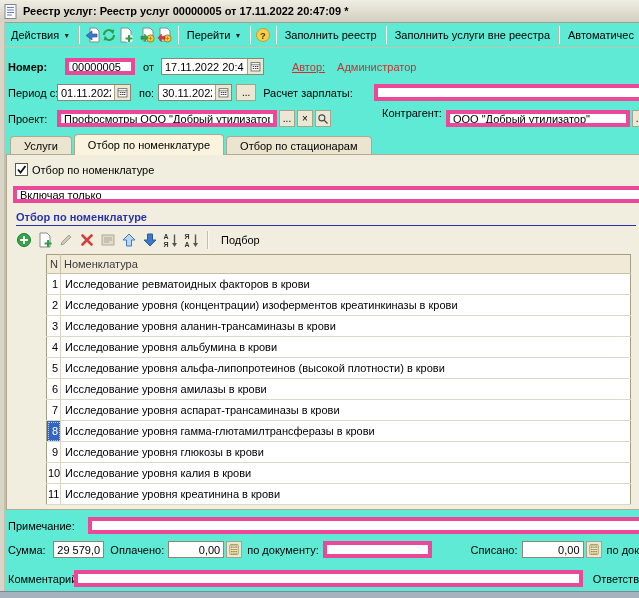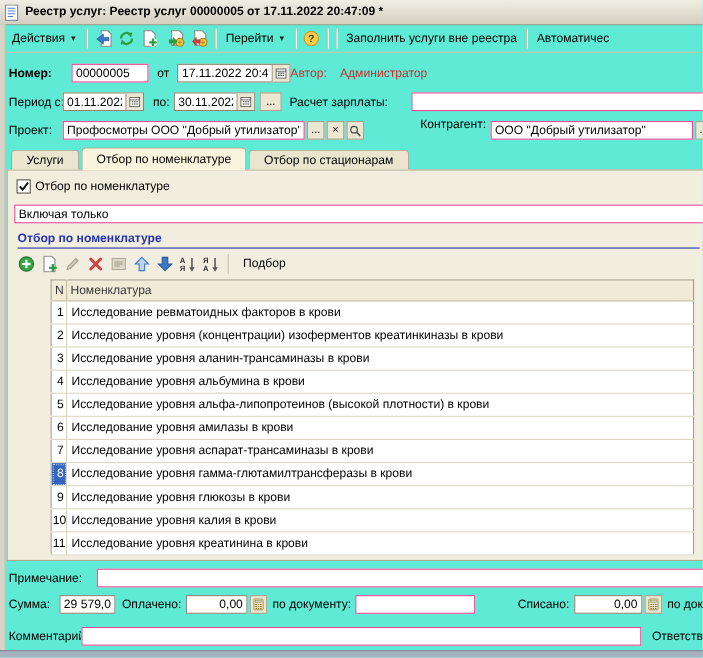--- a/index.html
+++ b/index.html
@@ -21,21 +21,21 @@
   .gap4{width:4px;flex:none;}
 
   
   .row{display:flex;align-items:center;margin-left:8px;height:19px;white-space:nowrap;}
   .r1{margin-top:9px;}
   .r2{margin-top:7px;margin-right:-6px;}
   .r3{margin-top:7px;margin-right:-9px;}
   .lbl{white-space:nowrap;}
   .bold{font-weight:bold;}
   .red{color:#C63232;}
-  input.fld{height:17px;box-sizing:border-box;border:1px solid #ec4899;background:#fff;font:inherit;padding:0 3px;margin:0;min-width:0;}
+  input.fld{height:17px;box-sizing:border-box;border:4px solid #ec4899;background:#fff;font:inherit;padding:0 3px;margin:0;min-width:0;}
   .fldwrap{display:flex;align-items:stretch;height:17px;box-sizing:border-box;border:1px solid #8C8775;background:#fff;}
   .fldwrap input{border:none;flex:1;min-width:0;font:inherit;padding:0 3px;background:transparent;}
   .inbtn{width:16px;flex:none;background:#ECE7D3;border:none;border-left:1px solid #A9A28B;display:flex;align-items:center;justify-content:center;padding:0;}
   .sqbtn{width:16px;height:17px;box-sizing:border-box;background:#ECE7D3;border:1px solid #A9A28B;display:inline-flex;align-items:center;justify-content:center;font:inherit;font-size:10px;padding:0;margin-left:2px;flex:none;}
   .num input{text-align:right;}
 
   
   .tabs{display:flex;align-items:flex-end;margin:5px 0 0 10px;height:21px;gap:2px;}
   .tab{height:18px;padding:0 13px;display:flex;align-items:center;background:#EBE5CF;border:1px solid #AFA88F;
        border-bottom:none;border-radius:4px 4px 0 0;box-sizing:border-box;}
@@ -135,20 +135,23 @@
       <span class="caret">▼</span>
     </button>
     <div class="tsep"></div>
     <button class="tbico">
       <svg width="16" height="16" viewBox="0 0 16 16">
         <circle cx="8" cy="8" r="6.5" fill="#FBCE4A" stroke="#C89B2A"></circle>
         <text x="8" y="11.5" font-size="9.5" text-anchor="middle" fill="#4A3C0C" font-weight="bold">?</text>
       </svg>
     </button>
     <div class="tsep"></div>
+    <button class="tbtn">
+      <span>Заполнить реестр</span>
+    </button>
     <div class="tsep"></div>
     <button class="tbtn">
       <span>Заполнить услуги вне реестра</span>
     </button>
     <div class="tsep"></div>
     <button class="tbtn">
       <span>Автоматичес</span>
     </button>
   </div>
 
@@ -159,21 +162,21 @@
     <div class="fldwrap" style="width:103px;">
       <input value="17.11.2022 20:47:09" style="">
       <button class="inbtn">
         <svg width="11" height="11" viewBox="0 0 16 16">
           <rect x="1.5" y="2.5" width="13" height="12" fill="#fff" stroke="#444"></rect>
           <path d="M1.5 5.5h13" stroke="#444"></path>
           <path d="M4 8h2.2M7 8h2.2M10 8h2.2M4 11h2.2M7 11h2.2M10 11h2.2" stroke="#444" stroke-width="1.6"></path>
         </svg>
       </button>
     </div>
-    <span class="lbl red" style="">Автор:</span>
+    <span class="lbl red" style="margin-left:28px;text-decoration:underline;">Автор:</span>
     <span class="lbl red" style="margin-left:12px;">Администратор</span>
   </div>
 
   <div class="row r2">
     <span class="lbl" style="width:49px;">Период с:</span>
     <div class="fldwrap" style="width:74px;">
       <input value="01.11.2022" style="">
       <button class="inbtn">
         <svg width="11" height="11" viewBox="0 0 16 16">
           <rect x="1.5" y="2.5" width="13" height="12" fill="#fff" stroke="#444"></rect>

